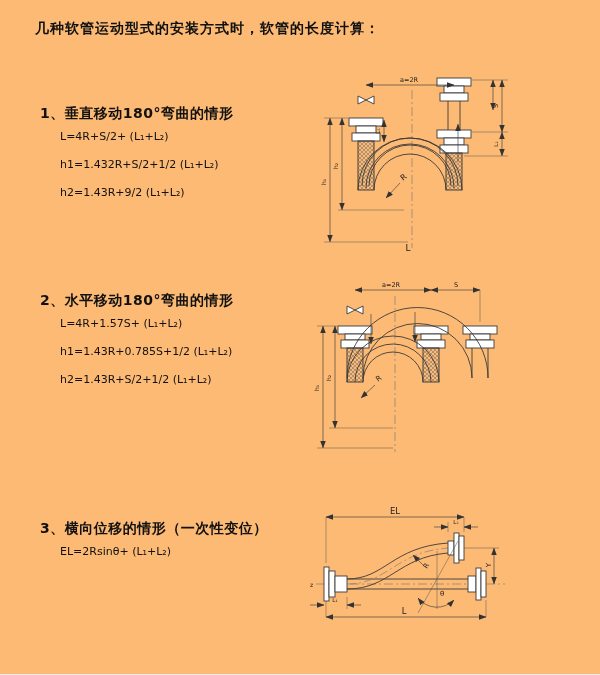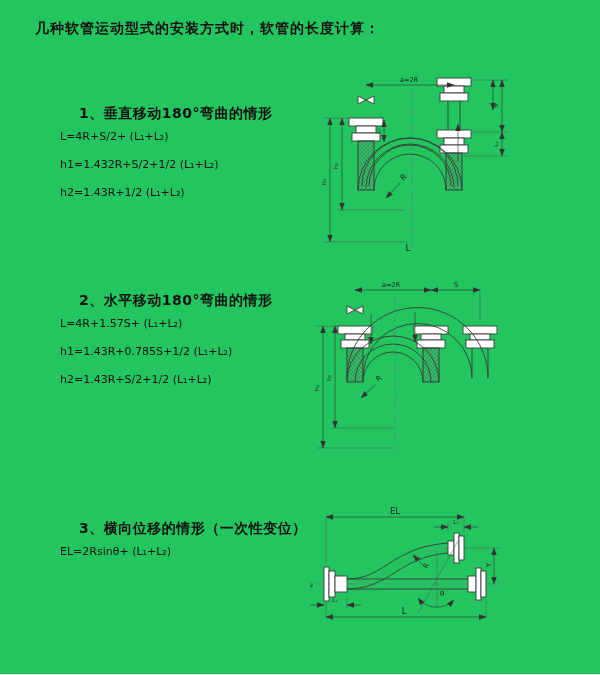--- a/index.html
+++ b/index.html
@@ -1,30 +1,30 @@
 <!DOCTYPE html>
 <html><head>
 <meta charset="utf-8">
 <style>
   html,body{margin:0;padding:0;}
   body{
     width:600px;height:675px;position:relative;background:#ffffff;
     font-family:"DejaVu Sans","Liberation Sans",sans-serif;color:#1a1a1a;
     overflow:hidden;
   }
-  .page{position:absolute;inset:0;background:#22c55e;border-bottom:1px solid #e8e8e8;}
+  .page{position:absolute;inset:0;background:#fdba74;border-bottom:1px solid #e8e8e8;}
   .doc-title{
     position:absolute;left:35px;top:20px;font-size:14px;font-weight:bold;
     letter-spacing:1px;color:#111;white-space:nowrap;
   }
   .section{position:absolute;width:290px;}
   .sec1{left:40px;top:103px;}
   .sec2{left:40px;top:290px;}
   .sec3{left:40px;top:518px;}
-  .sec-heading{font-size:14px;font-weight:bold;line-height:20px;color:#111;letter-spacing:0.5px;white-space:nowrap;margin-left:39px;}
+  .sec-heading{font-size:14px;font-weight:bold;line-height:20px;color:#111;letter-spacing:0.5px;white-space:nowrap;}
   .formula{font-size:11px;line-height:28px;margin-left:20px;color:#111;white-space:nowrap;}
   .diag{position:absolute;}
   #d1{left:308px;top:70px;}
   #d2{left:303px;top:278px;}
   #d3{left:300px;top:505px;}
   svg text{fill:#222;}
   .hose{stroke:#3a3a3a;fill:none;stroke-width:0.9;}
   .fit{stroke:#3a3a3a;fill:#ffffff;stroke-width:0.9;}
   .dim{stroke:#333;fill:none;stroke-width:0.6;}
   .ext{stroke:#555;fill:none;stroke-width:0.5;}
@@ -46,21 +46,21 @@
       <pattern id="braidp" width="4" height="4" patternUnits="userSpaceOnUse">
         <path d="M0,4 L4,0 M0,0 L4,4" stroke="#666" stroke-width="0.5"></path>
       </pattern>
     </defs>
   </svg>
 
   <div class="section sec1">
     <div class="sec-heading">1、垂直移动180°弯曲的情形</div>
     <div class="formula">L=4R+S/2+ (L₁+L₂)</div>
     <div class="formula">h1=1.432R+S/2+1/2 (L₁+L₂)</div>
-    <div class="formula">h2=1.43R+1/2 (L₁+L₂)</div>
+    <div class="formula">h2=1.43R+9/2 (L₁+L₂)</div>
   </div>
 
   <svg id="d1" class="diag" width="225" height="185" viewBox="0 0 225 185">
     <line class="cl" x1="104" y1="20" x2="104" y2="178"></line>
 
     <g>
 
       <path class="fit" d="M50,26 L58,30 L50,34 Z M66,26 L58,30 L66,34 Z"></path>
 
       <g>

